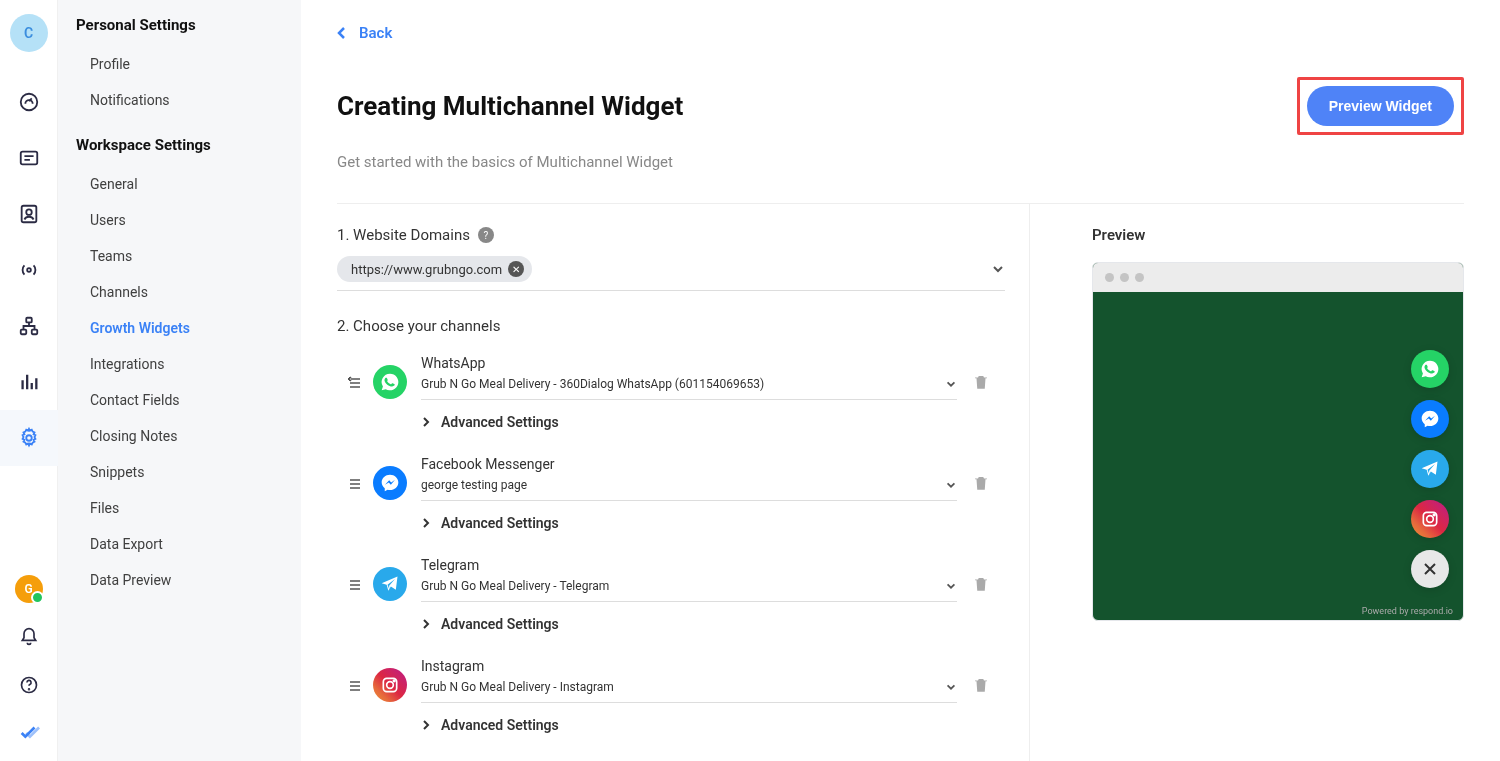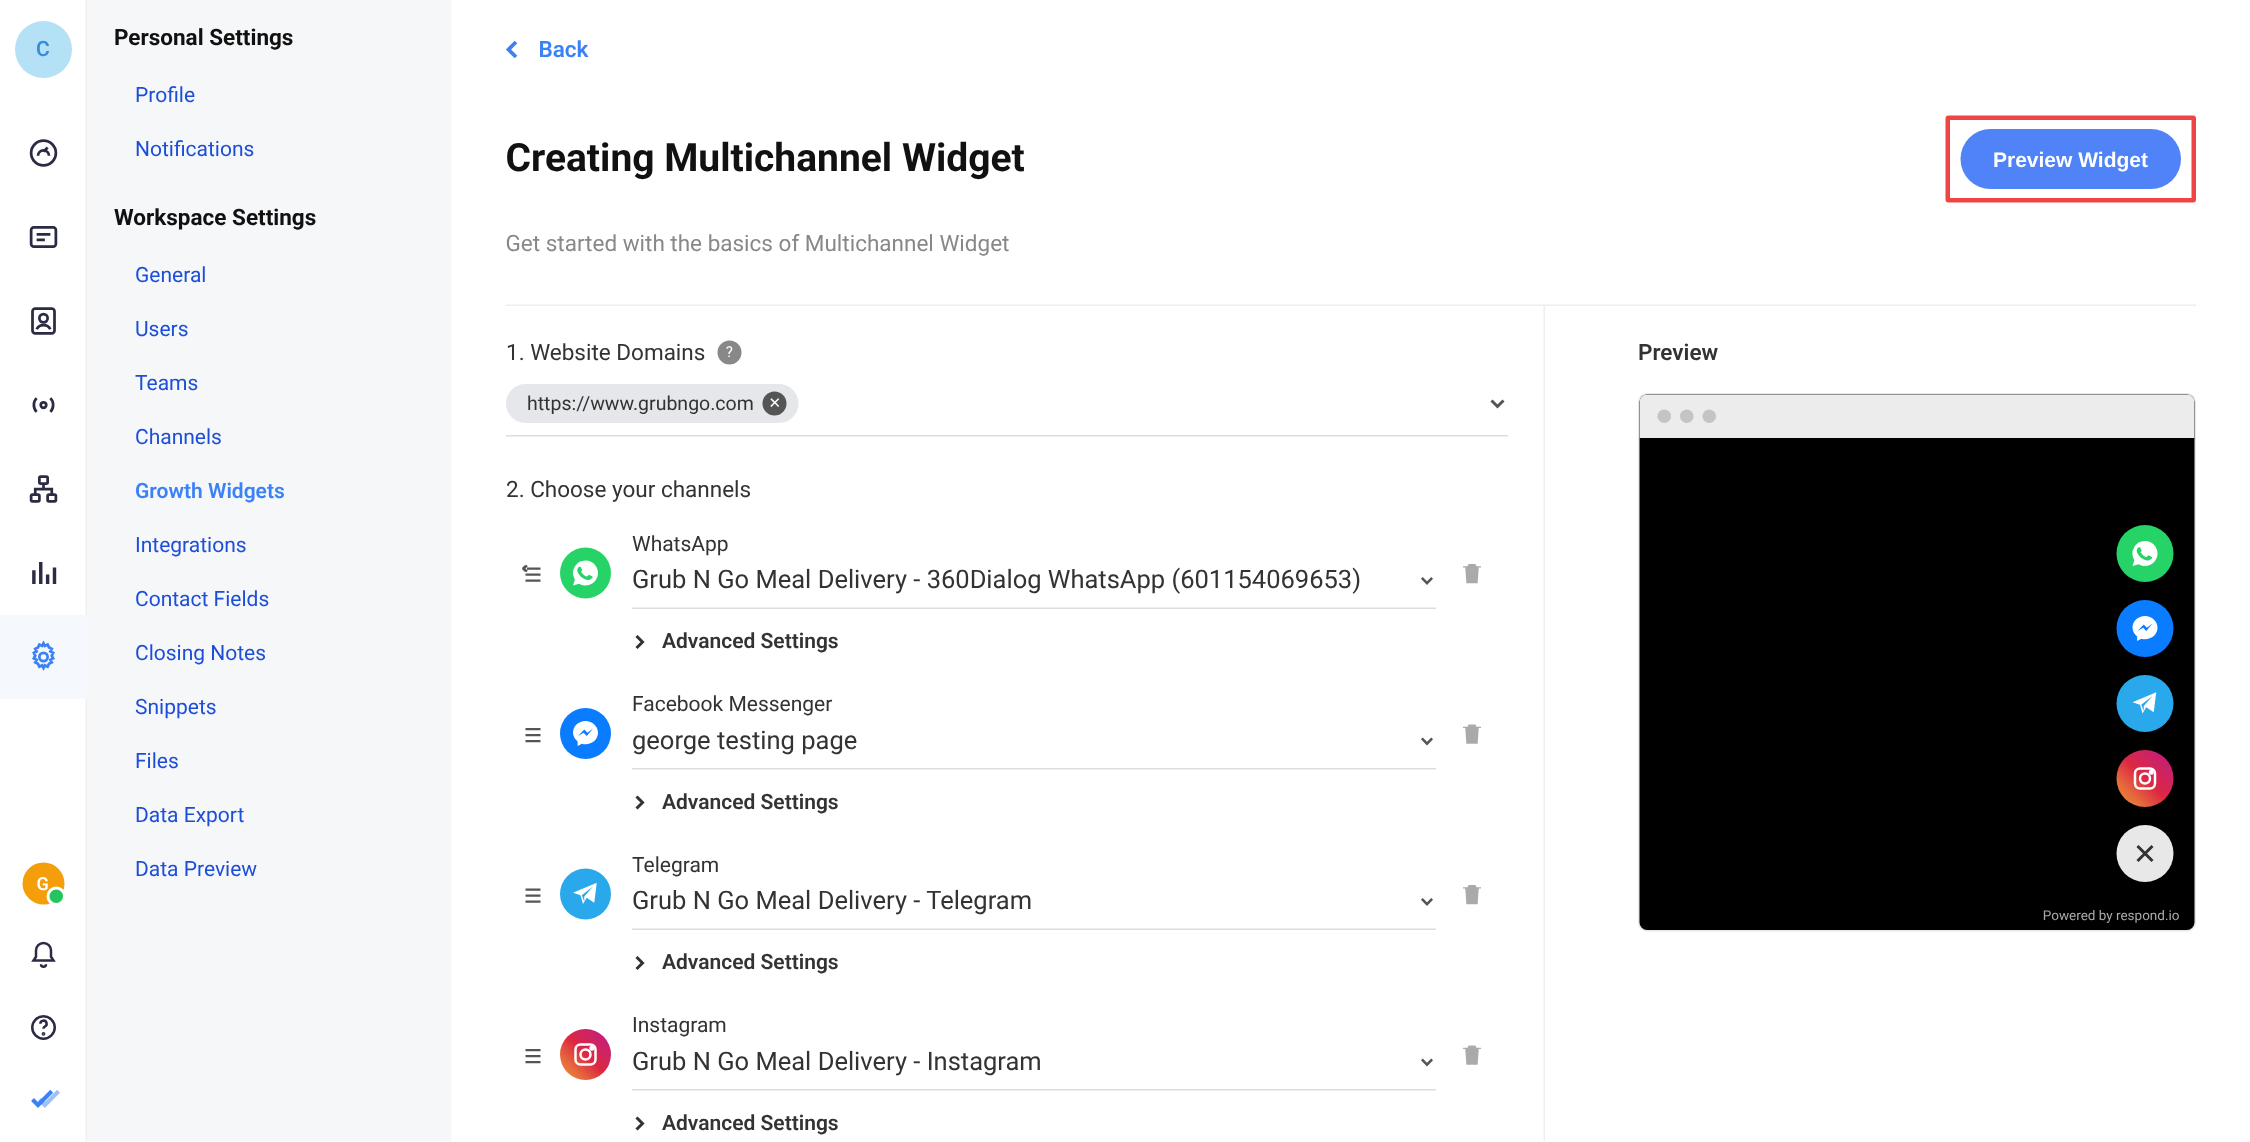--- a/index.html
+++ b/index.html
@@ -10,21 +10,21 @@
 .nav-rail .rail-icons { display: flex; flex-direction: column; align-items: center; gap: 0; flex: 1; }
 .nav-rail .rail-icon { width: 58px; height: 56px; display: flex; align-items: center; justify-content: center; color: #2b2b44; cursor: pointer; }
 .nav-rail .rail-icon.active { background: #f5f8fc; color: #3b82f6; }
 .nav-rail .rail-bottom { display: flex; flex-direction: column; align-items: center; gap: 0; margin-bottom: 4px; }
 .nav-rail .rail-bottom .rail-icon { height: 48px; }
 .avatar-green { width: 28px; height: 28px; border-radius: 50%; background: #f59e0b; color: #fff; display: flex; align-items: center; justify-content: center; font-size: 12px; font-weight: 600; position: relative; }
 .avatar-green::after { content: ''; position: absolute; right: -1px; bottom: -1px; width: 9px; height: 9px; background: #22c55e; border: 2px solid #fff; border-radius: 50%; }
 .sidebar { width: 243px; background: #f6f7f9; padding: 8px 18px; overflow-y: auto; }
 .sidebar .section-title { font-weight: 700; font-size: 15px; color: #111; margin-bottom: 12px; margin-top: 18px; }
 .sidebar .section-title:first-child { margin-top: 8px; }
-.sidebar .menu-item { padding: 10px 14px; font-size: 14px; color: #1d4ed8; cursor: pointer; border-radius: 4px; }
+.sidebar .menu-item { padding: 10px 14px; font-size: 14px; color: #404040; cursor: pointer; border-radius: 4px; }
 .sidebar .menu-item.active { color: #3b82f6; font-weight: 600; }
 .content { flex: 1; padding: 24px 36px 0 36px; display: flex; flex-direction: column; overflow: hidden; }
 .back-link { color: #3b82f6; font-weight: 600; display: inline-flex; align-items: center; gap: 12px; cursor: pointer; margin-bottom: 35px; font-size: 15px; }
 .header-row { display: flex; justify-content: space-between; align-items: center; }
 .page-title { font-size: 26px; font-weight: 700; color: #111; }
 .generate-btn-wrap { border: 3px solid #ef4444; padding: 6px 7px; border-radius: 2px; }
 .generate-btn { background: #4f83f7; color: #fff; border: none; padding: 12px 22px; border-radius: 22px; font-size: 14px; font-weight: 600; cursor: pointer; }
 .subtitle { color: #888; margin-top: 18px; padding-bottom: 32px; border-bottom: 1px solid #eee; font-size: 15px; }
 .main-row { display: flex; flex: 1; overflow: hidden; gap: 44px; }
 .form-col { flex: 1; padding-right: 24px; padding-top: 22px; overflow-y: auto; border-right: 1px solid #eee; }
@@ -37,26 +37,26 @@
 .domain-field .chevron { margin-left: auto; color: #555; cursor: pointer; }
 .channel-row { display: flex; align-items: flex-start; padding: 8px 0 0 0; }
 .drag-handle { width: 36px; display: flex; justify-content: center; padding-top: 20px; color: #555; cursor: grab; }
 .chan-icon { width: 34px; height: 34px; border-radius: 50%; display: flex; align-items: center; justify-content: center; margin-top: 10px; color: #fff; flex-shrink: 0; }
 .chan-icon.whatsapp { background: #25d366; }
 .chan-icon.messenger { background: #0a7cff; }
 .chan-icon.telegram { background: #29a9eb; }
 .chan-icon.instagram { background: linear-gradient(45deg, #f09433, #e6683c, #dc2743, #cc2366, #bc1888); }
 .chan-body { flex: 1; padding-left: 14px; }
 .chan-name { font-size: 14px; color: #333; margin-bottom: 6px; }
-.chan-select { display: flex; align-items: center; justify-content: space-between; border-bottom: 1px solid #ddd; padding-bottom: 8px; color: #333; cursor: pointer; font-size: 17px; }
+.chan-select { display: flex; align-items: center; justify-content: space-between; border-bottom: 1px solid #ddd; padding-bottom: 8px; color: #333; cursor: pointer; font-size: 12px; }
 .chan-select .chevron { color: #555; }
 .adv-settings { display: flex; align-items: center; gap: 10px; font-weight: 600; font-size: 14px; padding: 14px 0 18px 0; cursor: pointer; color: #333; }
 .trash { width: 48px; display: flex; justify-content: center; padding-top: 18px; color: #aaa; cursor: pointer; }
 .preview-title { font-weight: 600; font-size: 15px; margin-bottom: 18px; color: #333; }
-.preview-box { background: #000000; border: 1px solid #e5e7eb; border-radius: 6px; overflow: hidden; }
+.preview-box { background: #14532d; border: 1px solid #e5e7eb; border-radius: 6px; overflow: hidden; }
 .preview-hdr { background: #ececec; padding: 10px 12px; display: flex; gap: 6px; }
 .preview-hdr .dot { width: 9px; height: 9px; border-radius: 50%; background: #c4c4c4; }
 .preview-body { height: 310px; position: relative; }
 .preview-widgets { position: absolute; right: 14px; bottom: 14px; display: flex; flex-direction: column; gap: 12px; align-items: center; }
 .widget-bubble { width: 38px; height: 38px; border-radius: 50%; display: flex; align-items: center; justify-content: center; color: #fff; box-shadow: 0 2px 8px rgba(0,0,0,.15); }
 .widget-bubble.close-b { background: #e8e8e8; color: #333; }
 .preview-footer { text-align: right; font-size: 9px; color: #aaa; padding: 4px 10px; }
 svg { display: block; }
 </style>
 </head>

